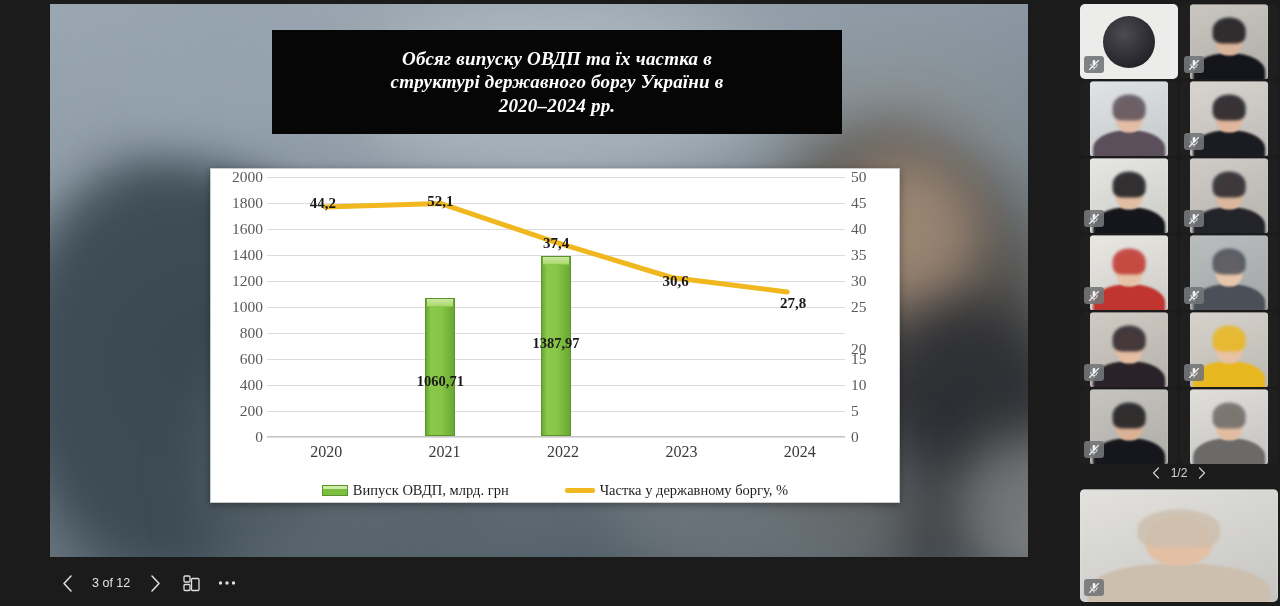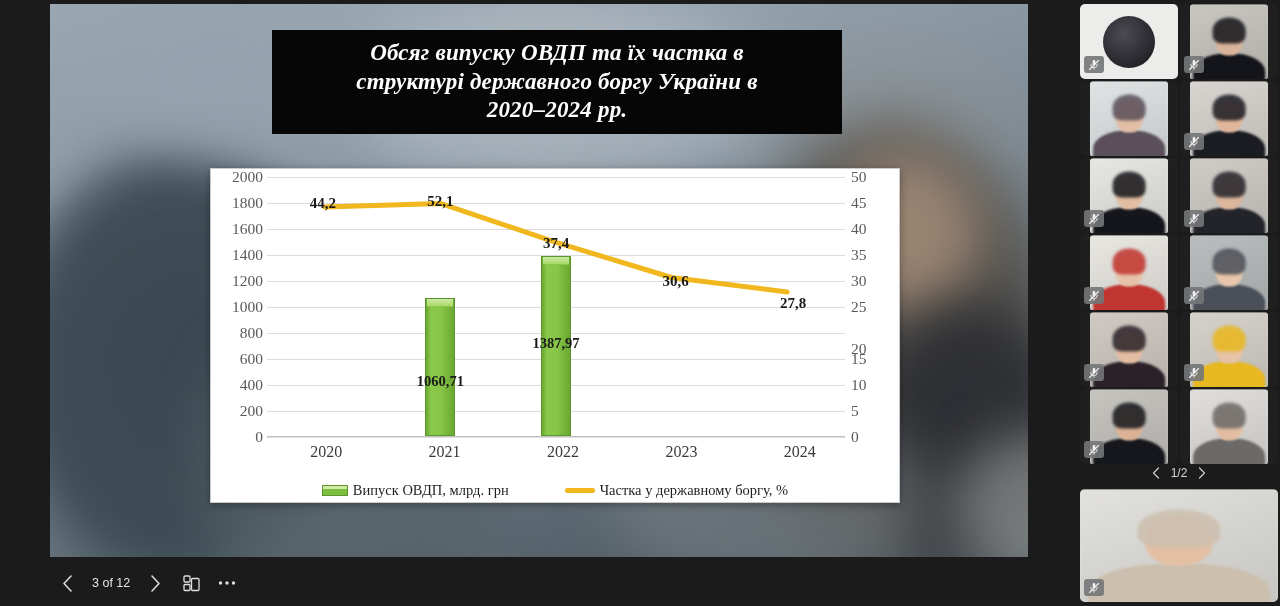--- a/index.html
+++ b/index.html
@@ -36,21 +36,21 @@
   .b9 { left: 900px; top: 430px; width: 180px; height: 150px; background: rgba(170,172,168,.55); }
 
   
   #title-box {
     position: absolute; left: 222px; top: 26px; width: 570px; min-height: 104px;
     background: #060606; display: flex; align-items: center; justify-content: center;
     padding: 6px 16px;
   }
   #title-text {
     color: #fff; font-family: "Liberation Serif", serif;
-    font-weight: bold; font-style: italic; font-size: 23px; line-height: 1.24;
+    font-weight: bold; font-style: italic; font-size: 19px; line-height: 1.24;
     text-align: center; letter-spacing: .2px; white-space: pre-line;
   }
 
   
   #chart-card {
     position: absolute; left: 160px; top: 164px; width: 690px; height: 335px;
     background: #fff; border: 1px solid #c9c9c9;
     box-shadow: 0 2px 8px rgba(0,0,0,.35);
     padding: 8px 6px 4px 6px;
   }

